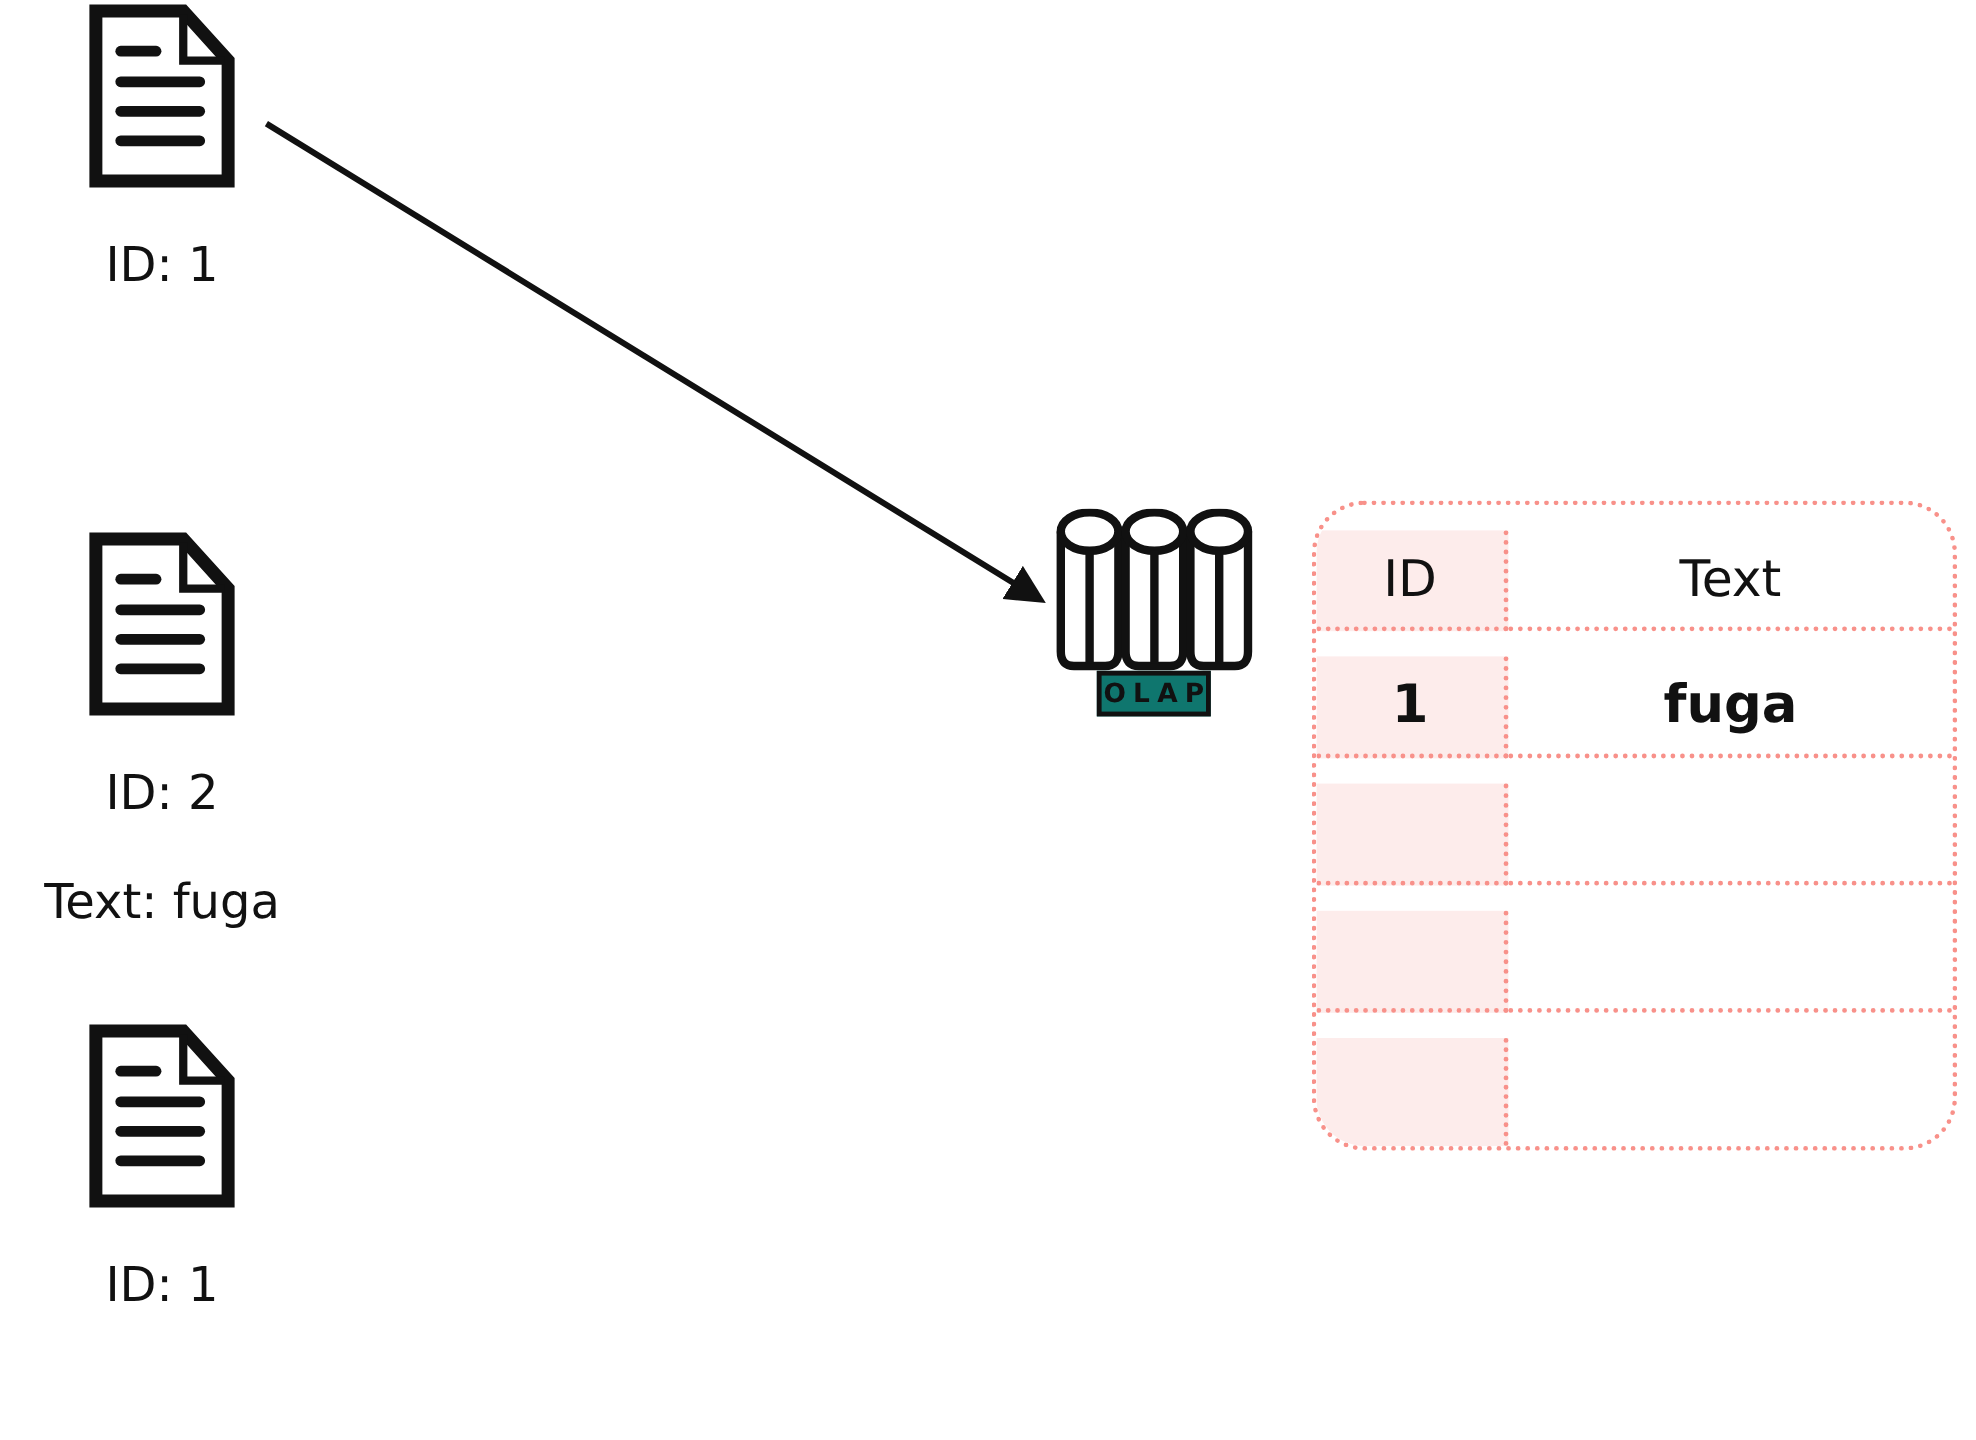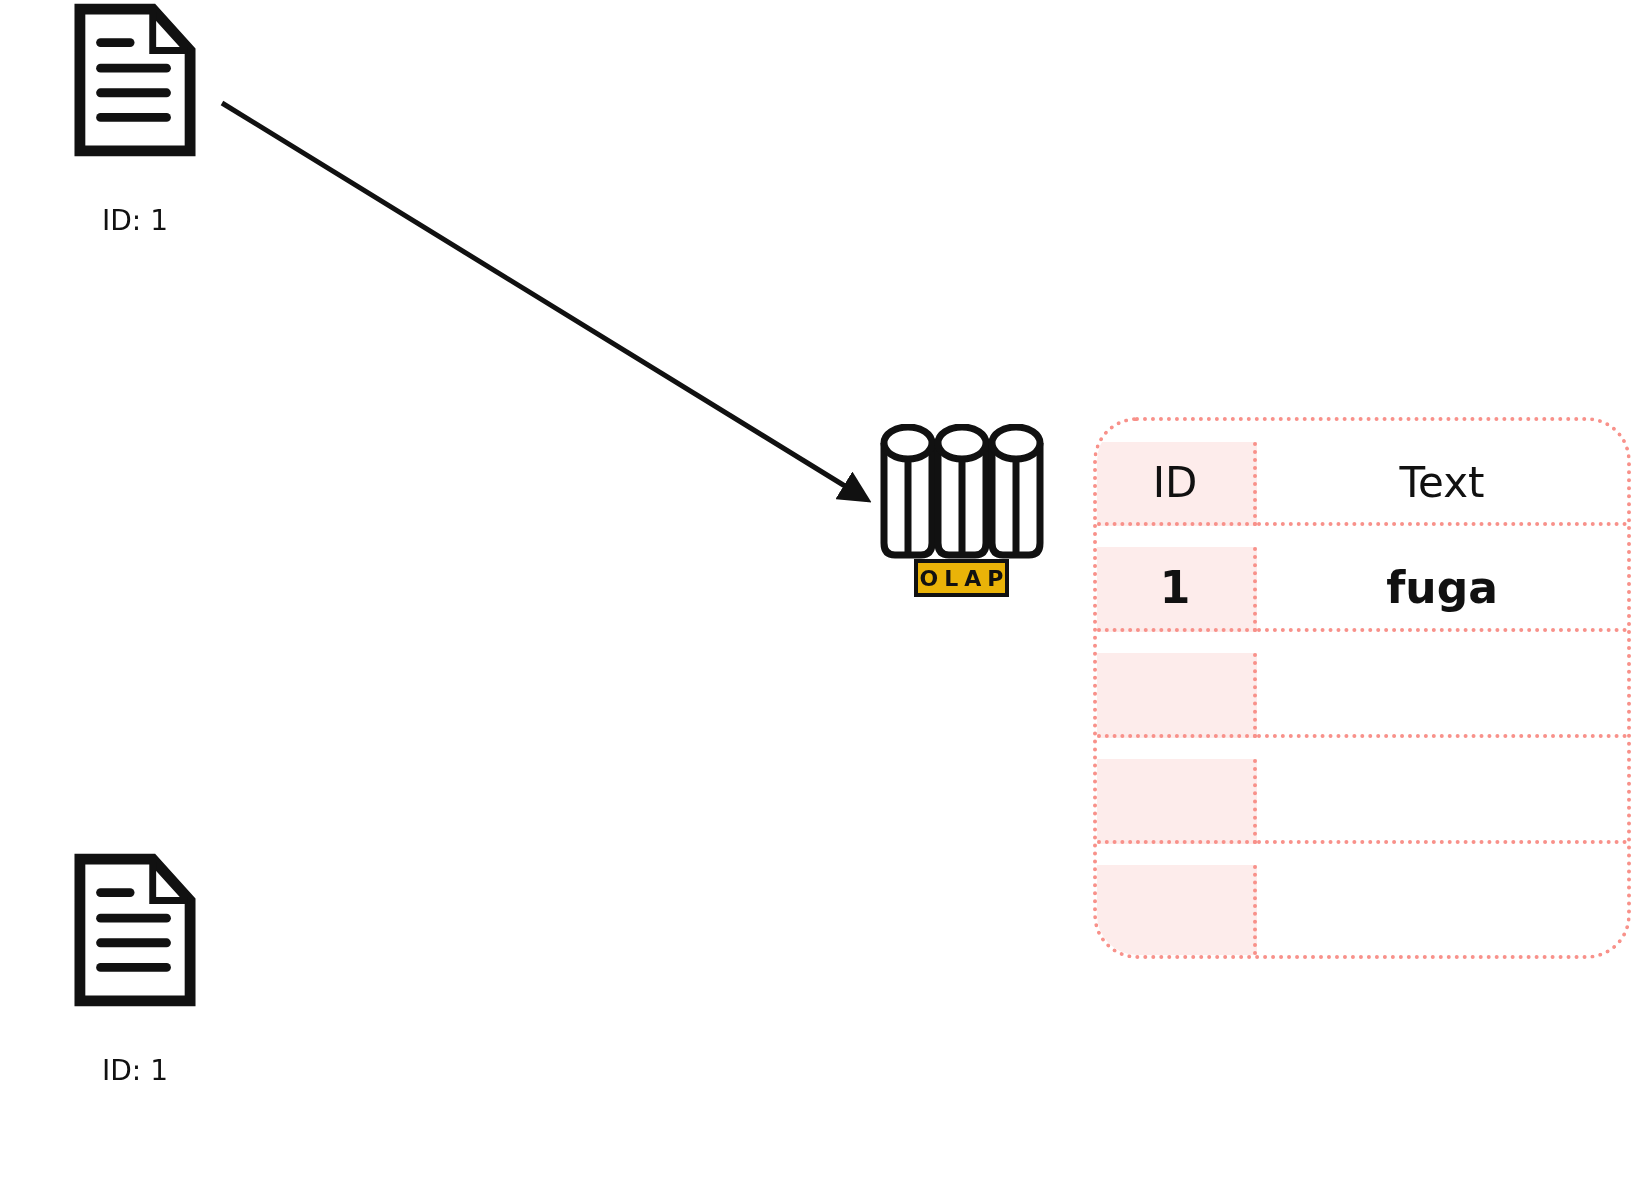--- a/index.html
+++ b/index.html
@@ -20,21 +20,21 @@
   }
   
   .doc{
     position:absolute;
     left:15px;width:240px;
     text-align:center;
   }
   .doc svg{display:block;margin:0 auto;}
   .doc-labels{margin-top:10px;}
   .doc-label{
-    font-size:28px;
+    font-size:40px;
     line-height:54px;
     color:var(--ink);
     white-space:nowrap;
     margin-top:37px;
   }
   .doc1{top:3px;}
   .doc2{top:443px;}
   .doc3{top:853px;}
   
   .arrow-layer{
@@ -42,21 +42,21 @@
     pointer-events:none;
   }
   
   .olap-group{position:absolute;left:880px;top:424px;width:170px;height:180px;}
   .olap-cyls{display:block;}
   .olap-box{
     position:absolute;
     left:34px;top:135px;
     width:95px;height:38px;
     border:4px solid var(--ink);
-    background:#eab308;
+    background:#0f766e;
     display:flex;align-items:center;justify-content:center;
     font-size:22px;font-weight:bold;
     letter-spacing:6px;
     text-indent:6px; 
     color:var(--ink);
   }
   
   .otable{
     position:absolute;
     left:1093px;top:417px;
@@ -95,20 +95,34 @@
       <line x1="27" y1="40" x2="57" y2="40" stroke="#111" stroke-width="9" stroke-linecap="round"></line>
       <line x1="27" y1="66" x2="94" y2="66" stroke="#111" stroke-width="9" stroke-linecap="round"></line>
       <line x1="27" y1="91" x2="94" y2="91" stroke="#111" stroke-width="9" stroke-linecap="round"></line>
       <line x1="27" y1="116" x2="94" y2="116" stroke="#111" stroke-width="9" stroke-linecap="round"></line>
     </svg>
     <div class="doc-labels">
       <div class="doc-label">ID: 1</div>
     </div>
   </div>
 
+  <div class="doc doc2">
+    <svg width="122" height="154" viewBox="0 0 124 156">
+      <path d="M6,6 H80 L118,48 V150 H6 Z" fill="#fff" stroke="#111" stroke-width="11" stroke-linejoin="miter"></path>
+      <path d="M80,9 V48 H115" fill="none" stroke="#111" stroke-width="7"></path>
+      <line x1="27" y1="40" x2="57" y2="40" stroke="#111" stroke-width="9" stroke-linecap="round"></line>
+      <line x1="27" y1="66" x2="94" y2="66" stroke="#111" stroke-width="9" stroke-linecap="round"></line>
+      <line x1="27" y1="91" x2="94" y2="91" stroke="#111" stroke-width="9" stroke-linecap="round"></line>
+      <line x1="27" y1="116" x2="94" y2="116" stroke="#111" stroke-width="9" stroke-linecap="round"></line>
+    </svg>
+    <div class="doc-labels">
+      <div class="doc-label">ID: 2</div>
+      <div class="doc-label">Text: fuga</div>
+    </div>
+  </div>
 
   <div class="doc doc3">
     <svg width="122" height="154" viewBox="0 0 124 156">
       <path d="M6,6 H80 L118,48 V150 H6 Z" fill="#fff" stroke="#111" stroke-width="11" stroke-linejoin="miter"></path>
       <path d="M80,9 V48 H115" fill="none" stroke="#111" stroke-width="7"></path>
       <line x1="27" y1="40" x2="57" y2="40" stroke="#111" stroke-width="9" stroke-linecap="round"></line>
       <line x1="27" y1="66" x2="94" y2="66" stroke="#111" stroke-width="9" stroke-linecap="round"></line>
       <line x1="27" y1="91" x2="94" y2="91" stroke="#111" stroke-width="9" stroke-linecap="round"></line>
       <line x1="27" y1="116" x2="94" y2="116" stroke="#111" stroke-width="9" stroke-linecap="round"></line>
     </svg>

